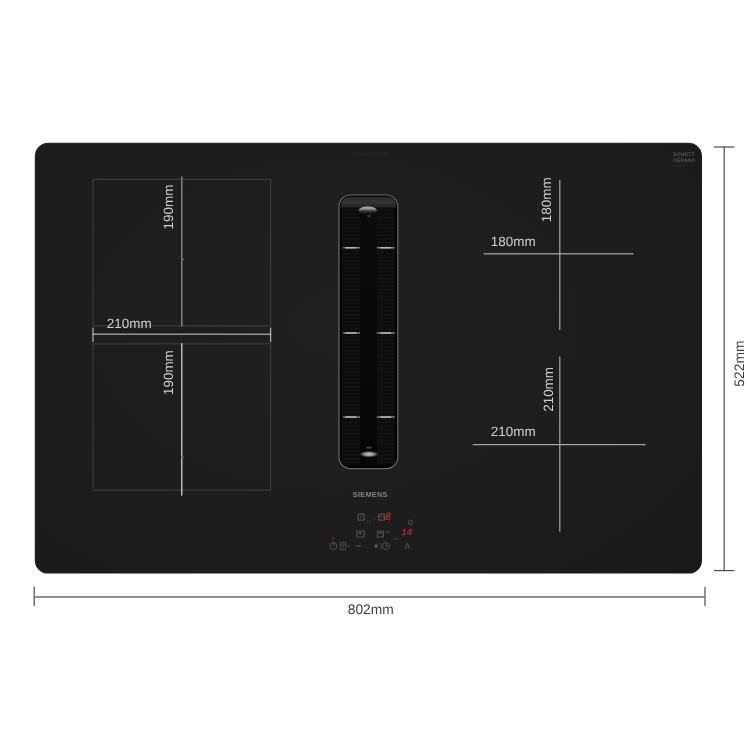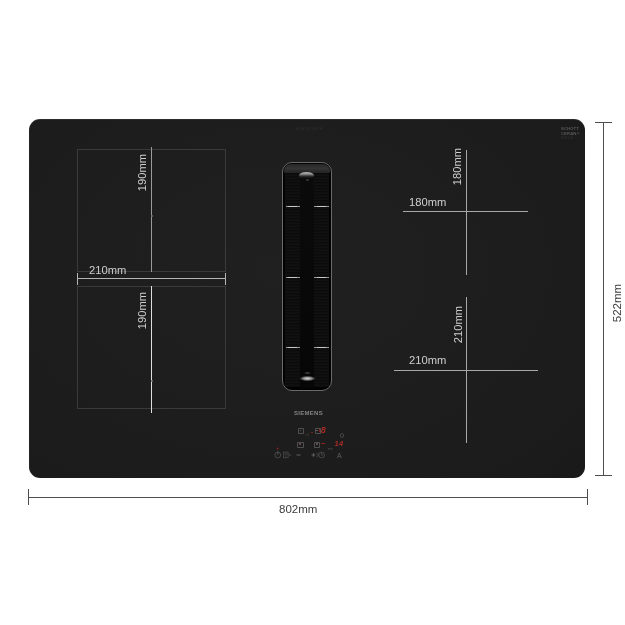--- a/index.html
+++ b/index.html
@@ -120,20 +120,20 @@
     <circle cx="73.6" cy="11" r="2.9" fill="none" stroke="#585858" stroke-width="0.7"></circle>
     <line x1="73.6" y1="11" x2="73.6" y2="8.7" stroke="#585858" stroke-width="0.7"></line>
     <line x1="73.6" y1="11" x2="75.2" y2="11" stroke="#585858" stroke-width="0.7"></line>
     <text x="79.8" y="5.8" font-size="3" fill="#525252" font-family="Liberation Sans">min</text>
     <text x="89" y="13.5" font-size="7" fill="#606060" font-family="Liberation Sans">A</text>
   </svg>
 
   <div class="odim" style="left:28.6px;top:496.6px;width:558.5px;height:1px;"></div>
   <div class="odim" style="left:28.2px;top:489px;width:1px;height:16px;"></div>
   <div class="odim" style="left:586.6px;top:489px;width:1px;height:16px;"></div>
-  <div class="abs" style="left:279px;top:503px;width:60px;font-size:11.5px;color:#3c3c3c;">802mm</div>
+  <div class="abs" style="left:279px;top:503px;width:60px;text-align:center;font-size:11.5px;color:#3c3c3c;">802mm</div>
 
   <div class="odim" style="left:603.3px;top:122px;width:1px;height:354px;"></div>
   <div class="odim" style="left:595px;top:122px;width:17px;height:1px;"></div>
   <div class="odim" style="left:595px;top:475.4px;width:17px;height:1px;"></div>
   <div class="abs rot" style="left:587px;top:297px;width:60px;height:12px;text-align:center;font-size:11.5px;color:#3c3c3c;line-height:12px;">522mm</div>
 
 </div>
 
 </body></html>

